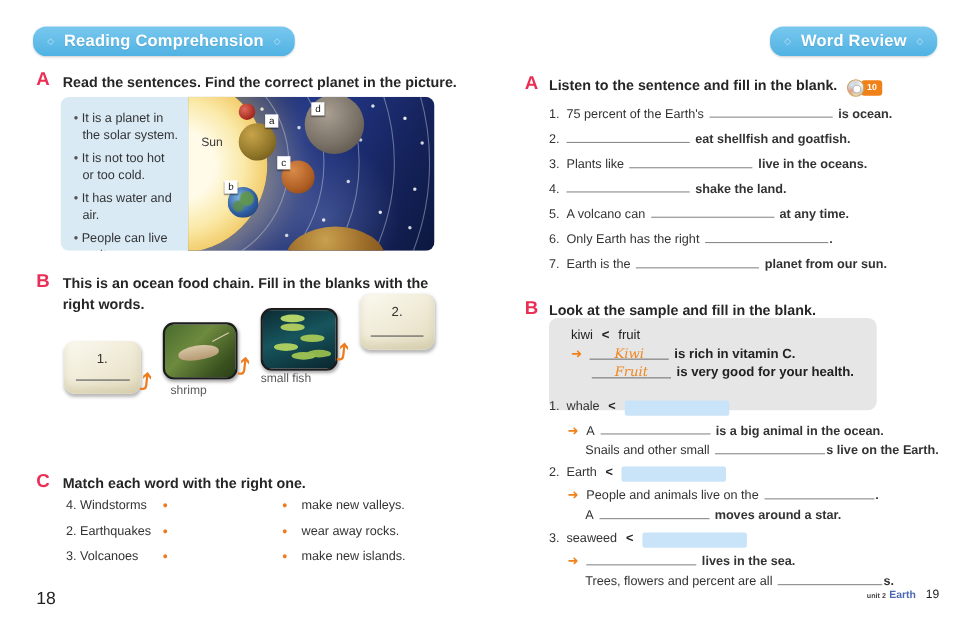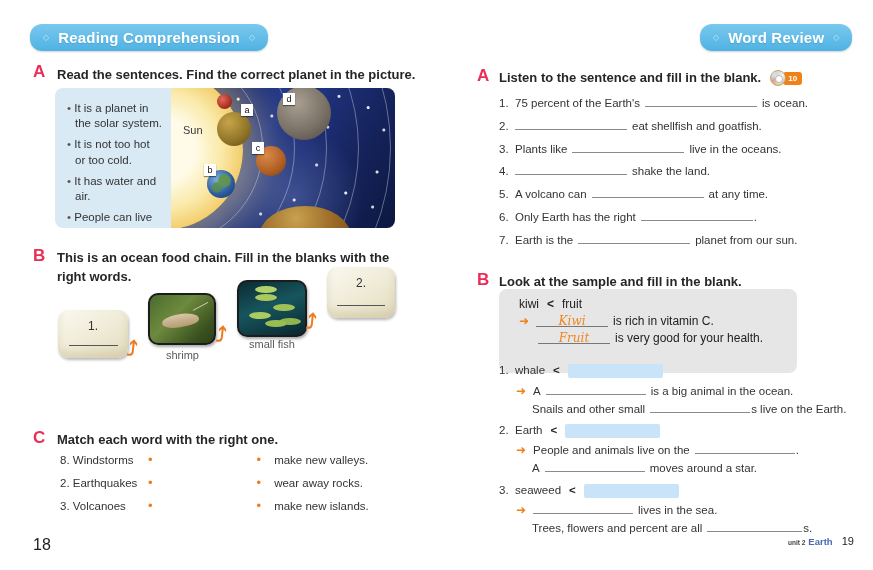--- a/index.html
+++ b/index.html
@@ -67,36 +67,36 @@
     box-shadow:1px 2px 3px rgba(0,0,0,.28), inset 0 -6px 8px rgba(185,175,135,.35); }
   .cream .num { position:absolute; top:9px; left:0; right:0; text-align:center; font-size:12px; color:#333; }
   .cream .line { position:absolute; left:15%; right:15%; bottom:12px; border-bottom:1px solid #555; }
   .photo { position:absolute; border-radius:10px; overflow:hidden; box-shadow:1px 2px 3px rgba(0,0,0,.35); border:2px solid #1c1c1c; }
   .photo.shrimp { background:linear-gradient(135deg,#4a6b2e,#6d8a3e 40%,#39511f 80%,#2c3f17); }
   .shrimp-body { position:absolute; left:18%; top:40%; width:58%; height:28%; background:linear-gradient(#d8c7a6,#b49a72); border-radius:55% 65% 45% 55%; transform:rotate(-10deg); }
   .shrimp-ant { position:absolute; left:66%; top:22%; width:26%; height:1px; background:#d9cdb0; transform:rotate(-28deg); }
   .photo.fish { background:linear-gradient(160deg,#0c2b33,#17555d 45%,#0a262e); }
   .fish-school { position:absolute; left:16px; top:12px; width:22px; height:7px; border-radius:50%; background:#a9c95f;
     box-shadow:18px 10px 0 #9fc258, -6px 18px 0 #a9cc61, 10px 26px 0 #98bd52, 0 -8px 0 #b2d26a, 24px 24px 0 #8fb54d; }
-  .chain-label { position:absolute; font-size:11px; color:#5a5a5a; text-align:center; }
+  .chain-label { position:absolute; font-size:11px; color:#5a5a5a; }
   .chain-arrow { position:absolute; color:#ee7c1f; font-size:21px; font-weight:bold; line-height:1; transform:rotate(6deg); }
 
   
   .match-row { position:absolute; display:flex; align-items:center; font-size:11.5px; color:#333; }
   .match-row .word { width:88px; }
   .match-row .dot { color:#ee7c1f; font-size:13px; line-height:1; }
   .match-row .dot2 { margin-left:104px; }
   .match-row .def { margin-left:13px; }
 
   
   .fline { position:absolute; display:flex; align-items:baseline; font-size:11.5px; color:#333; }
   .fline .num { width:16px; flex:none; }
   .seg-pre { margin-right:5px; }
   .seg-pre:empty { margin:0; }
-  .seg-post { margin-left:5px; }
+  .seg-post { margin-left:5px;font-weight:bold; }
   .seg-post.tight { margin-left:1px; }
   .blank { display:inline-block; width:112px; height:11px; border-bottom:1px solid #8a8a8a; flex:none; }
   .blank.w100 { width:100px; }
   .blank.w95 { width:95px; }
   .blank.ansline { width:72px; height:13px; text-align:center; border-bottom:1px solid #777; }
   .ans { color:#f0861f; font-size:12px; font-family:"DejaVu Serif", serif; font-style:italic; }
   .oarrow { color:#f08119; font-size:12px; margin-right:7px; flex:none; }
   .ltsym { font-weight:bold; color:#222; margin:0 8px; }
   .hl { display:inline-block; width:95px; height:14px; background:#c9e4f8; border-radius:2px; align-self:center; }
 
@@ -183,21 +183,21 @@
     <div class="cream" style="left:272px; top:5px; width:68px; height:51px;">
       <div class="num">2.</div>
       <div class="line"></div>
     </div>
   </div>
 
   <div class="sec-letter" style="left:33px; top:428px;">C</div>
   <div class="sec-title" style="left:57px; top:431px;">Match each word with the right one.</div>
 
   <div class="match-row" style="left:60px; top:453px;">
-    <span class="word">8. Windstorms</span>
+    <span class="word">4. Windstorms</span>
     <span class="dot">•</span>
     <span class="dot dot2">•</span>
     <span class="def">make new valleys.</span>
   </div>
   <div class="match-row" style="left:60px; top:476px;">
     <span class="word">2. Earthquakes</span>
     <span class="dot">•</span>
     <span class="dot dot2">•</span>
     <span class="def">wear away rocks.</span>
   </div>
@@ -210,21 +210,21 @@
 
   <div class="footer-left">18</div>
 
   <div class="badge" style="left:700px; top:24px;">
     <span class="diamond">◇</span>
     <span class="label">Word Review</span>
     <span class="diamond">◇</span>
   </div>
 
   <div class="sec-letter" style="left:477px; top:66px;">A</div>
-  <div class="sec-title" style="left:499px; top:69px; display:flex; align-items:center; position:absolute;">
+  <div class="sec-title" style="left:499px; top:69px; display:flex; align-items:flex-end; position:absolute;">
     <span>Listen to the sentence and fill in the blank.</span>
     <span class="cd">
       <span class="cd-disc"></span>
       <span class="cd-tag">10</span>
     </span>
   </div>
 
   <div class="fline" style="left:499px; top:96px;">
     <span class="num">1.</span>
     <span class="seg-pre">75 percent of the Earth's</span>

